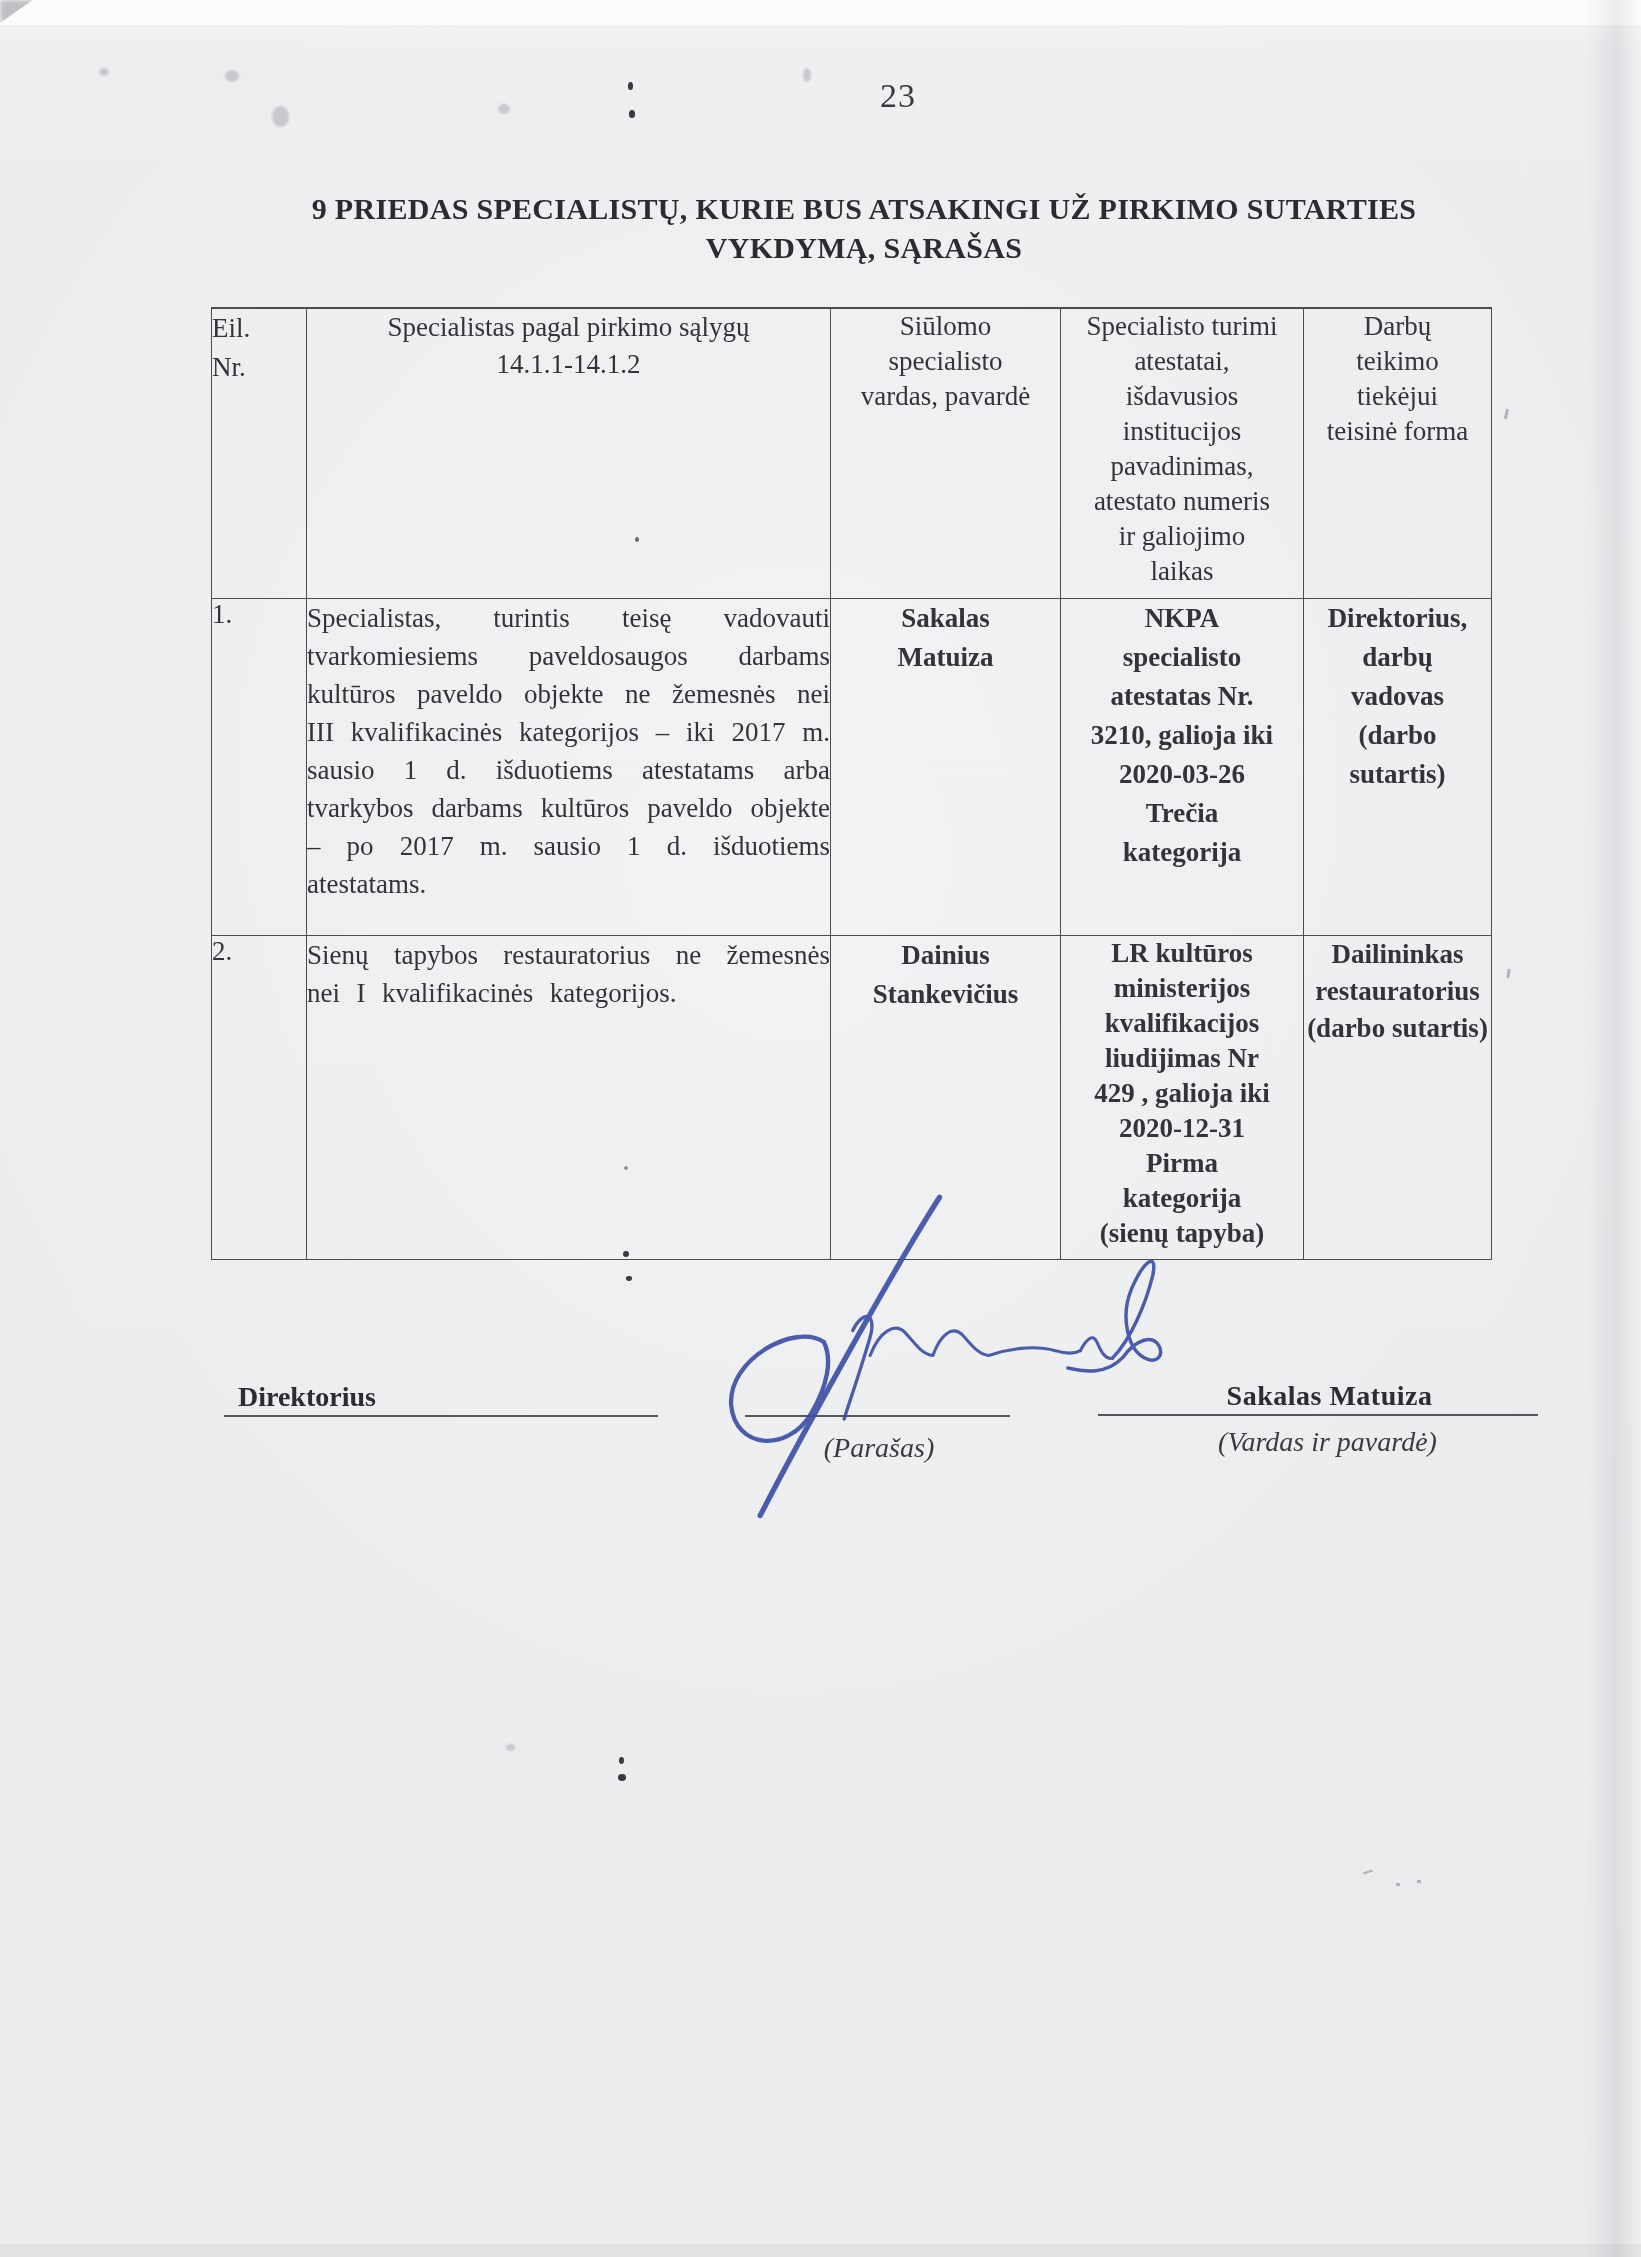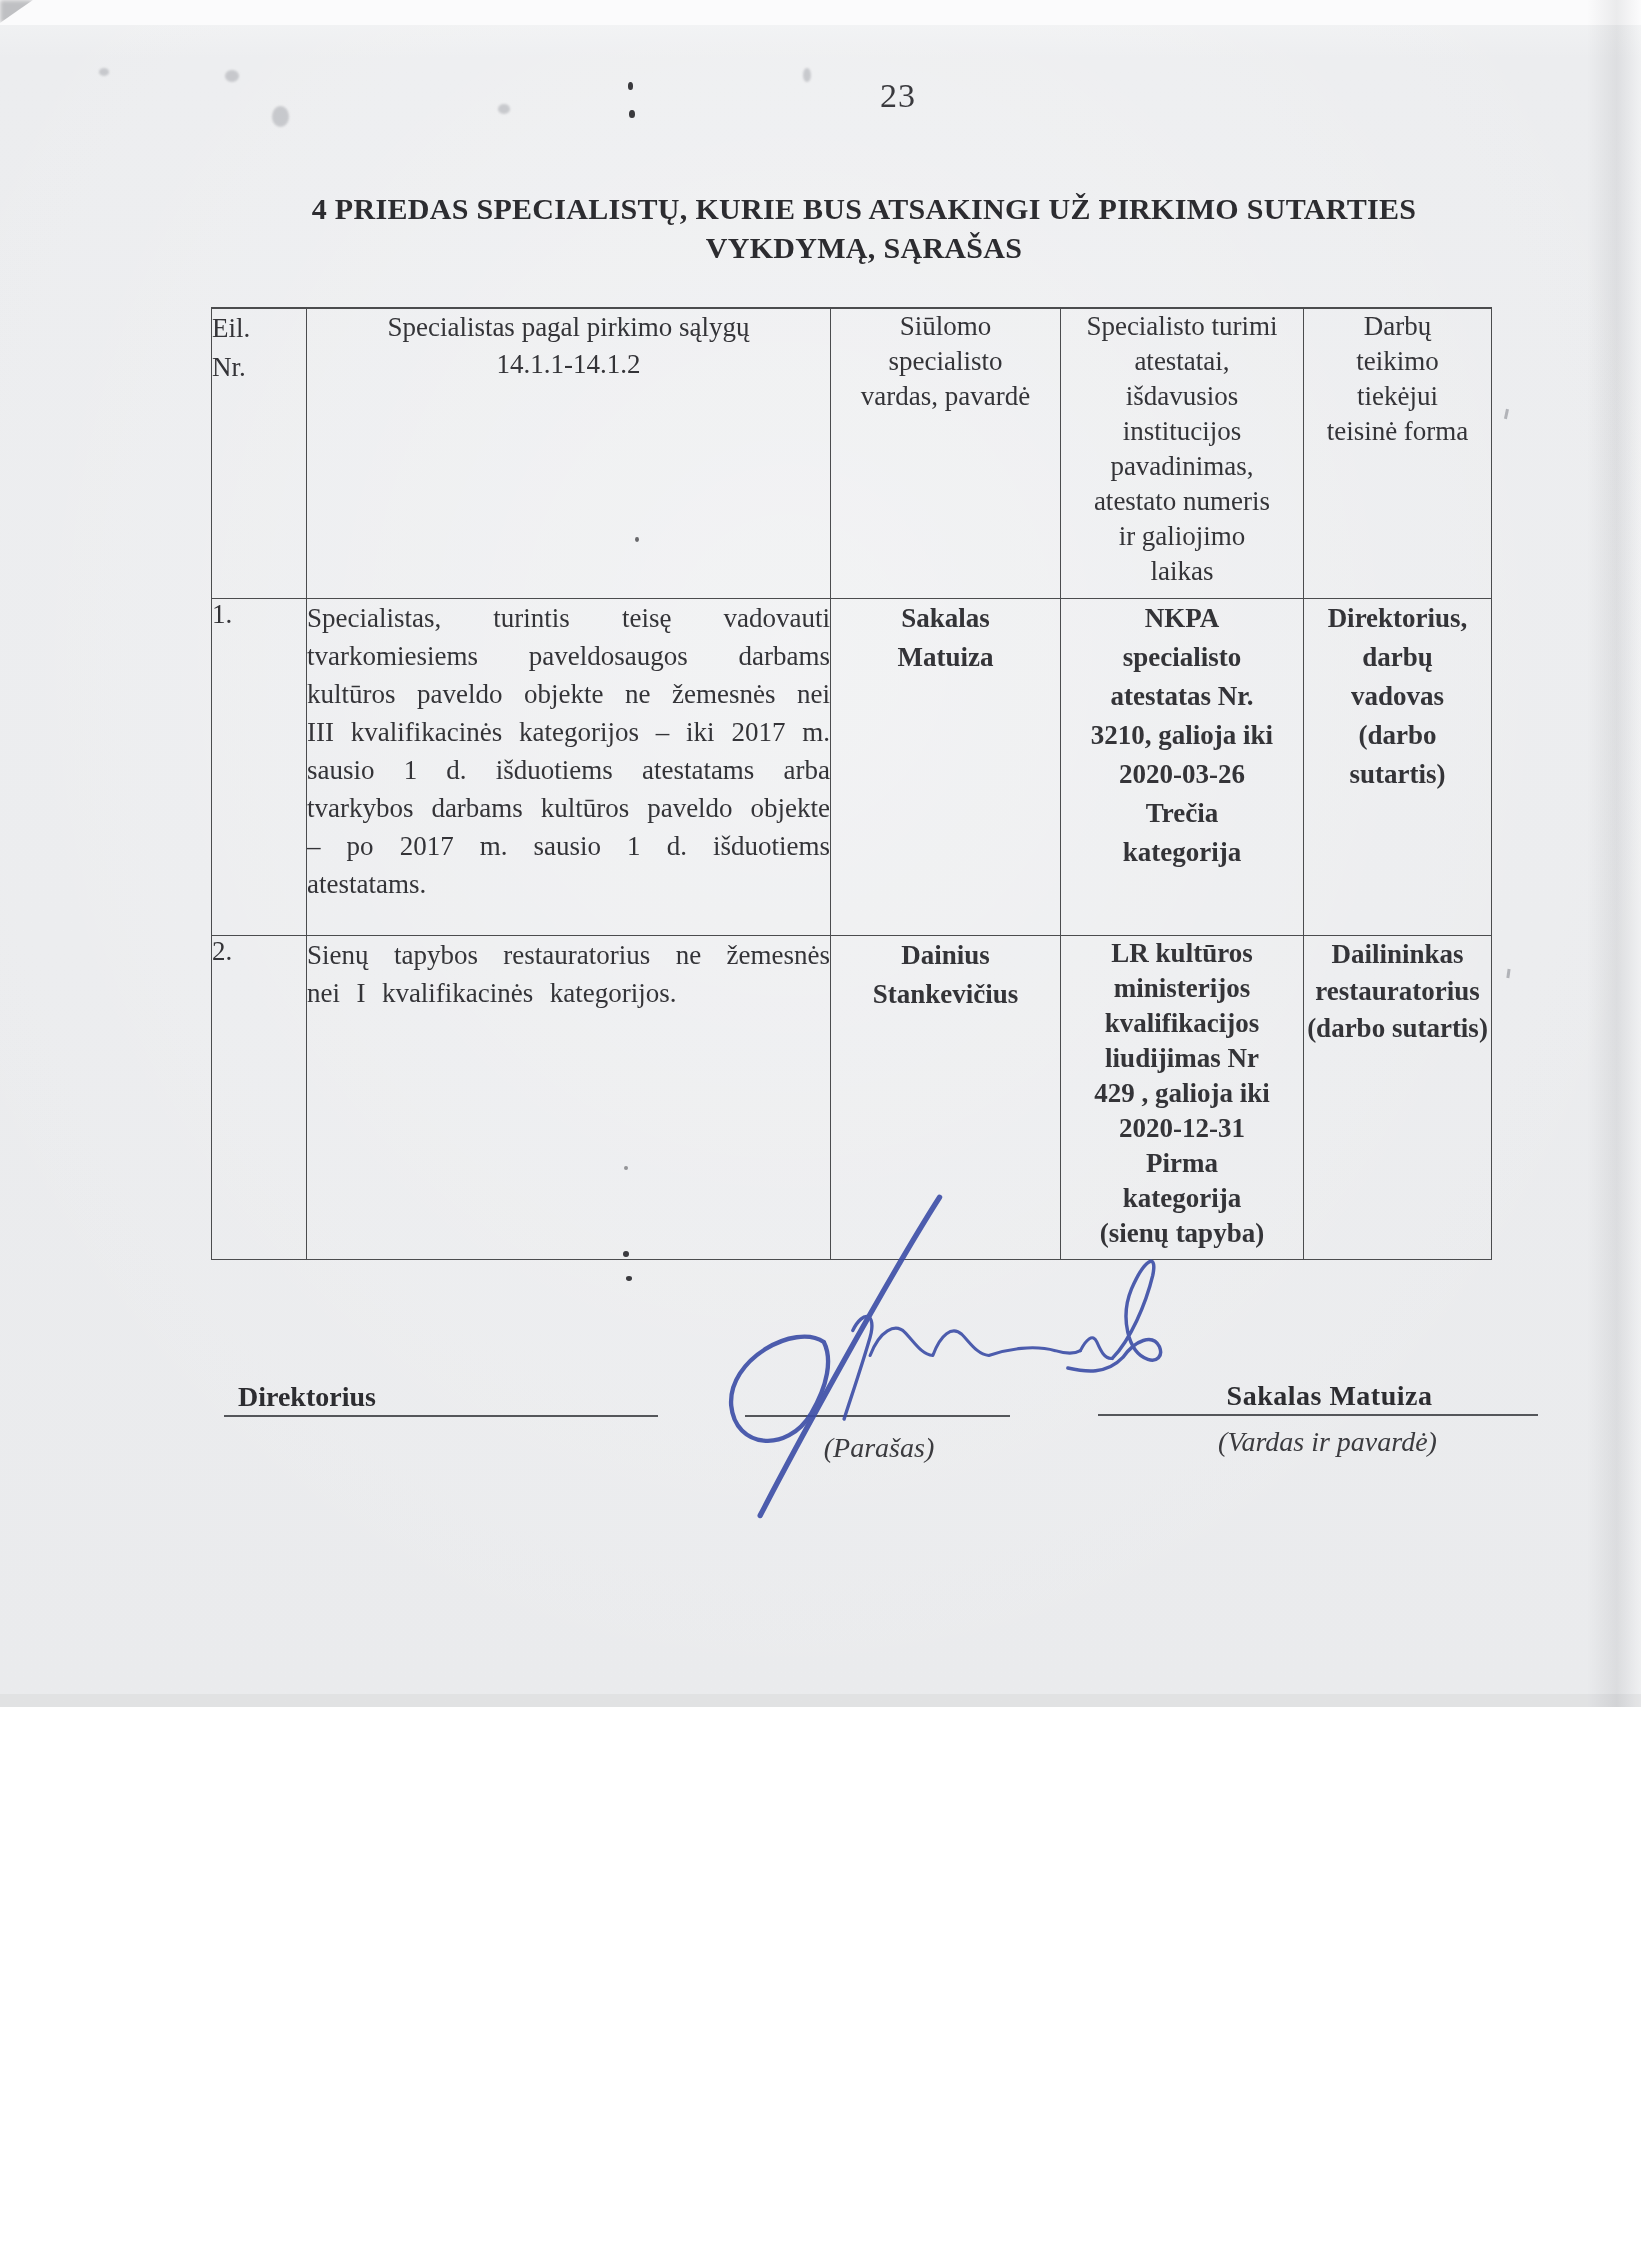--- a/index.html
+++ b/index.html
@@ -1,17 +1,17 @@
 <!DOCTYPE html>
 <html><head>
 <meta charset="utf-8">
 <style>
   html,body{margin:0;padding:0;background:#ffffff;}
   .page{
-    position:relative;width:1641px;height:1707px;overflow:hidden;
+    position:relative;width:1641px;height:2257px;overflow:hidden;
     font-family:"Liberation Serif","DejaVu Serif",serif;
     color:#333336;
     background:
       radial-gradient(ellipse 1352px 1545px at 48% 38%, rgba(255,255,255,.35), rgba(255,255,255,0) 70%),
       linear-gradient(180deg,#f3f4f5 0px,#ecedef 58px,#ebecee 55%,#eaebed 100%);
   }
   
   .top-strip{position:absolute;left:0;top:0;width:1641px;height:25px;background:#fbfbfc;}
   .corner-wedge{position:absolute;left:0;top:0;width:33px;height:23px;
     background:#8f9094;opacity:.55;filter:blur(1.9px);
@@ -83,21 +83,21 @@
 
 <div class="page">
 
   <div class="top-strip"></div>
   <div class="corner-wedge"></div>
   <div class="right-shade"></div>
   <div class="bottom-shade"></div>
 
   <div class="page-number">23</div>
 
-  <div class="doc-title">4 PRIEDAS SPECIALISTŲ, KURIE BUS ATSAKINGI UŽ PIRKIMO SUTARTIES
+  <div class="doc-title">9 PRIEDAS SPECIALISTŲ, KURIE BUS ATSAKINGI UŽ PIRKIMO SUTARTIES
 VYKDYMĄ, SĄRAŠAS</div>
 
   <table class="spec-table">
     <colgroup>
       <col style="width:95px">
         <col style="width:524px">
         <col style="width:230px">
       <col style="width:243px">
         <col style="width:188px">
     </colgroup>

